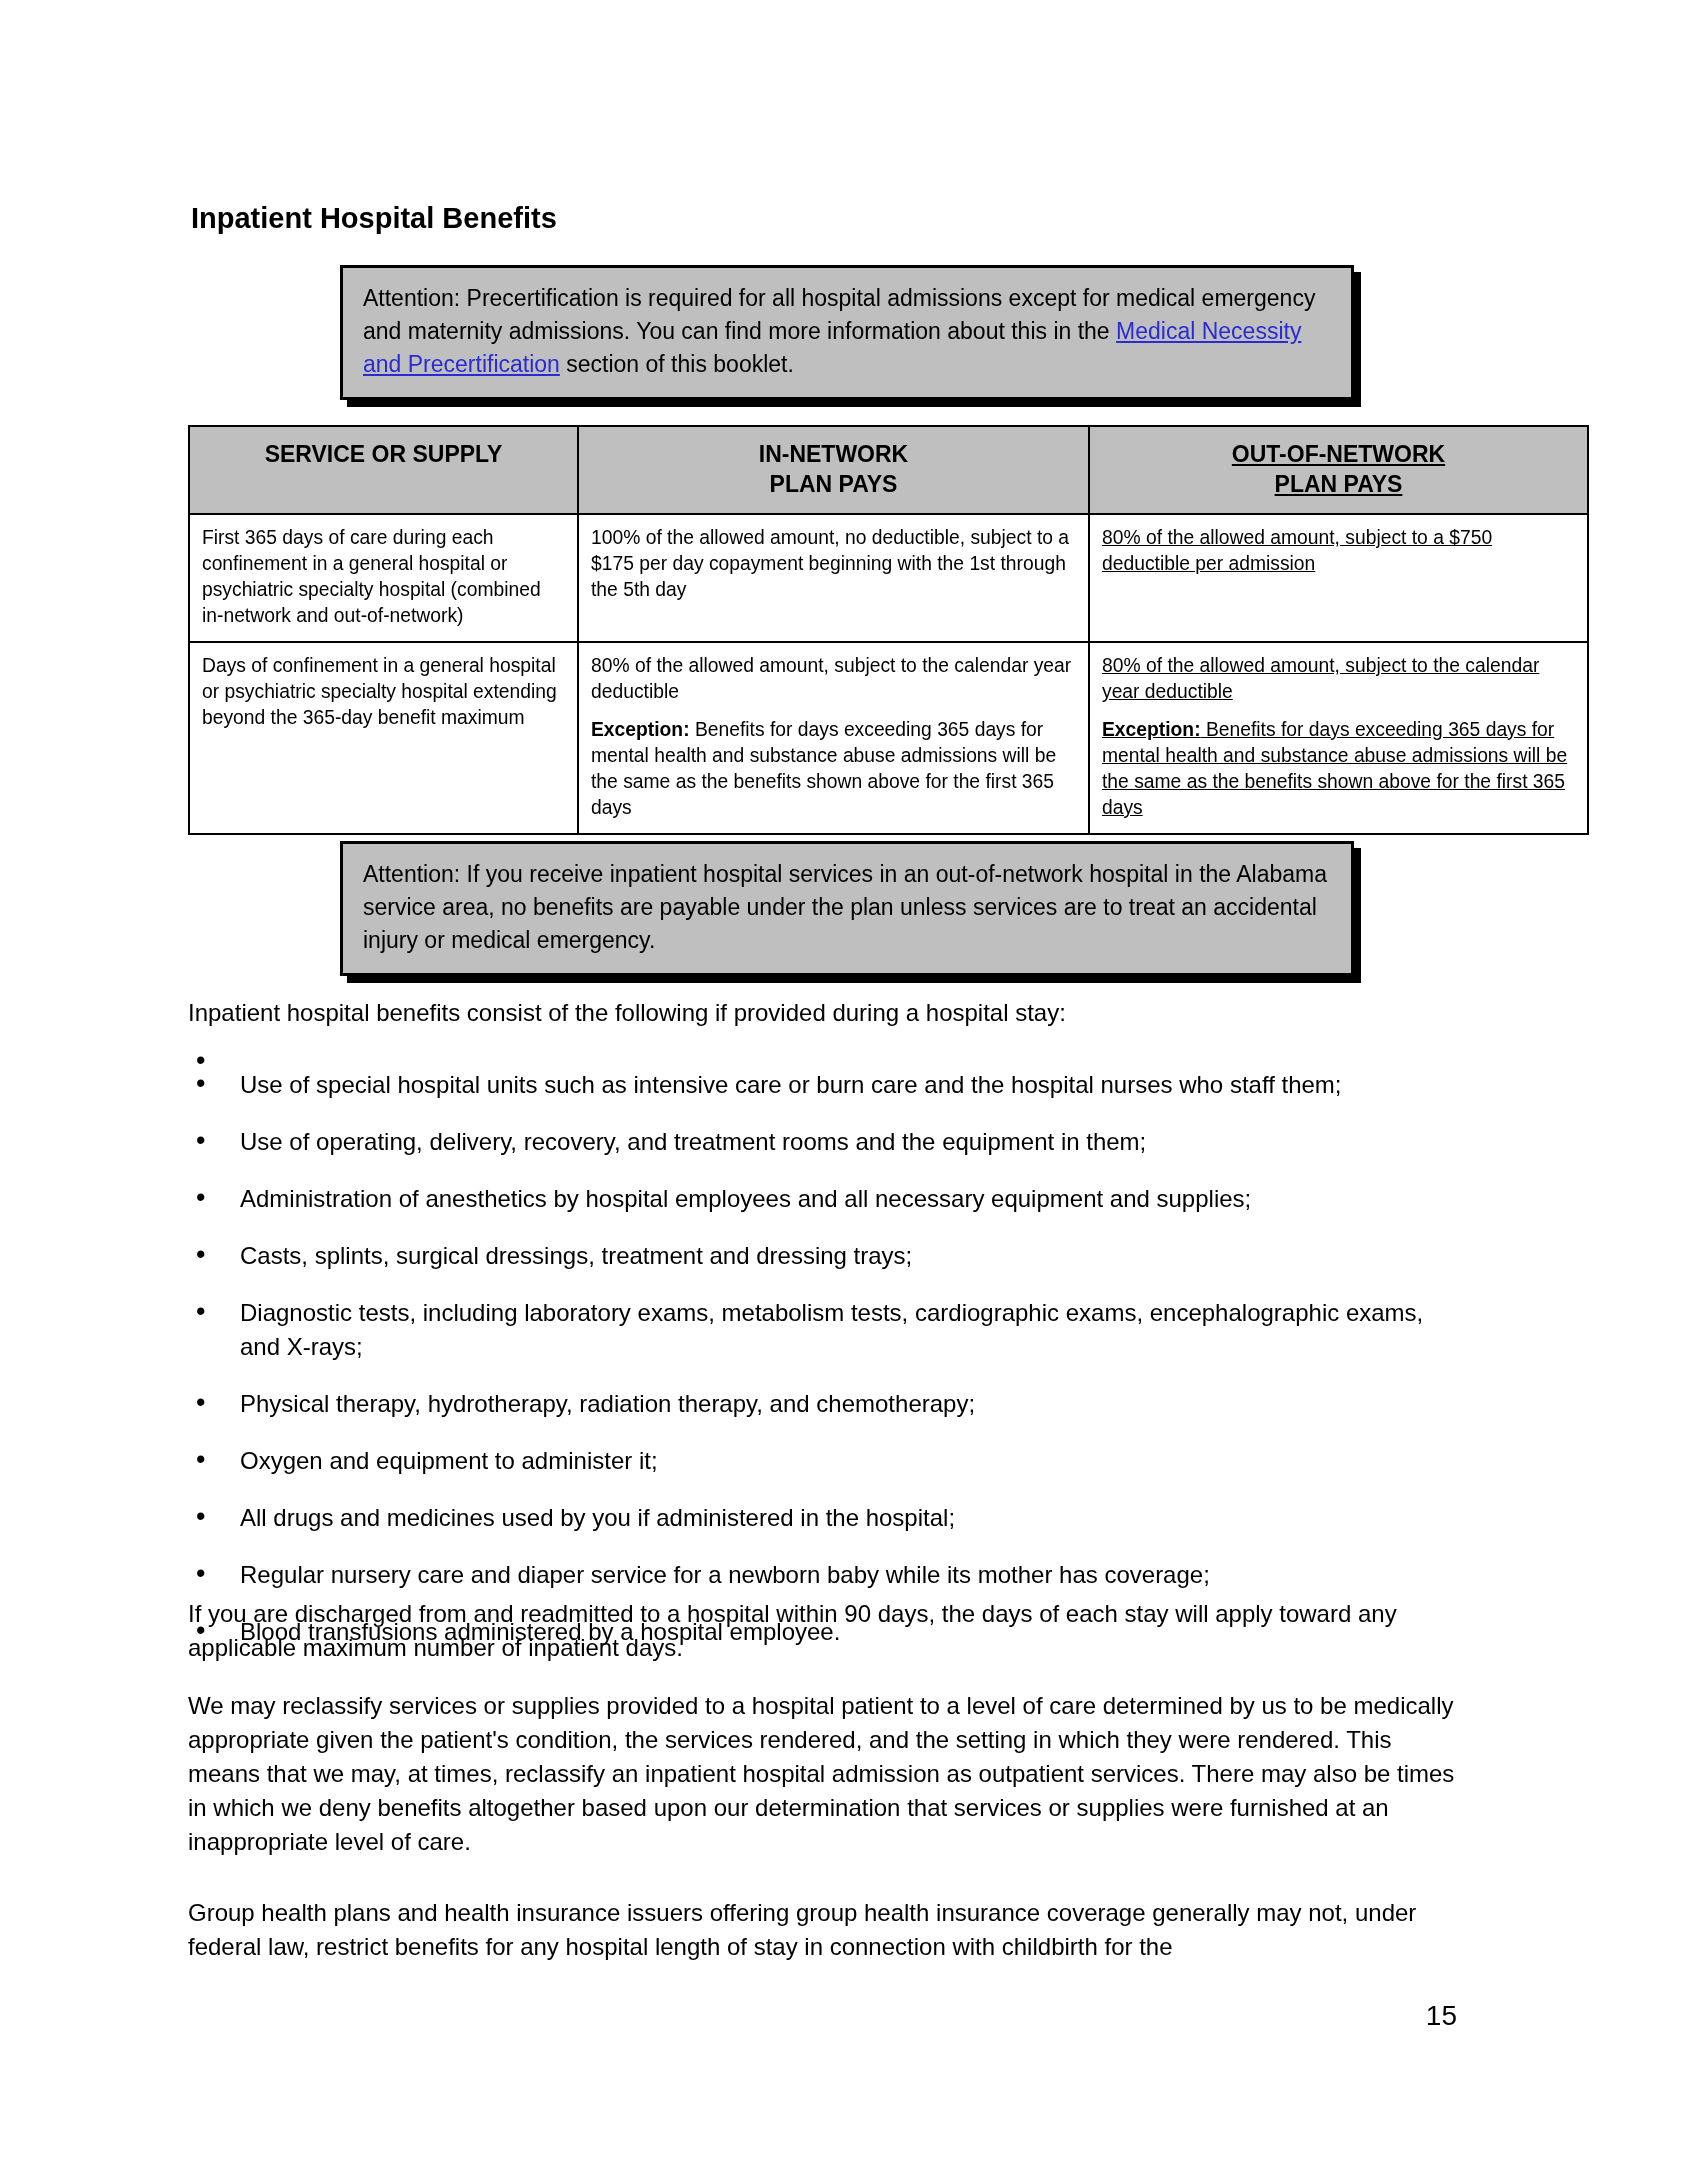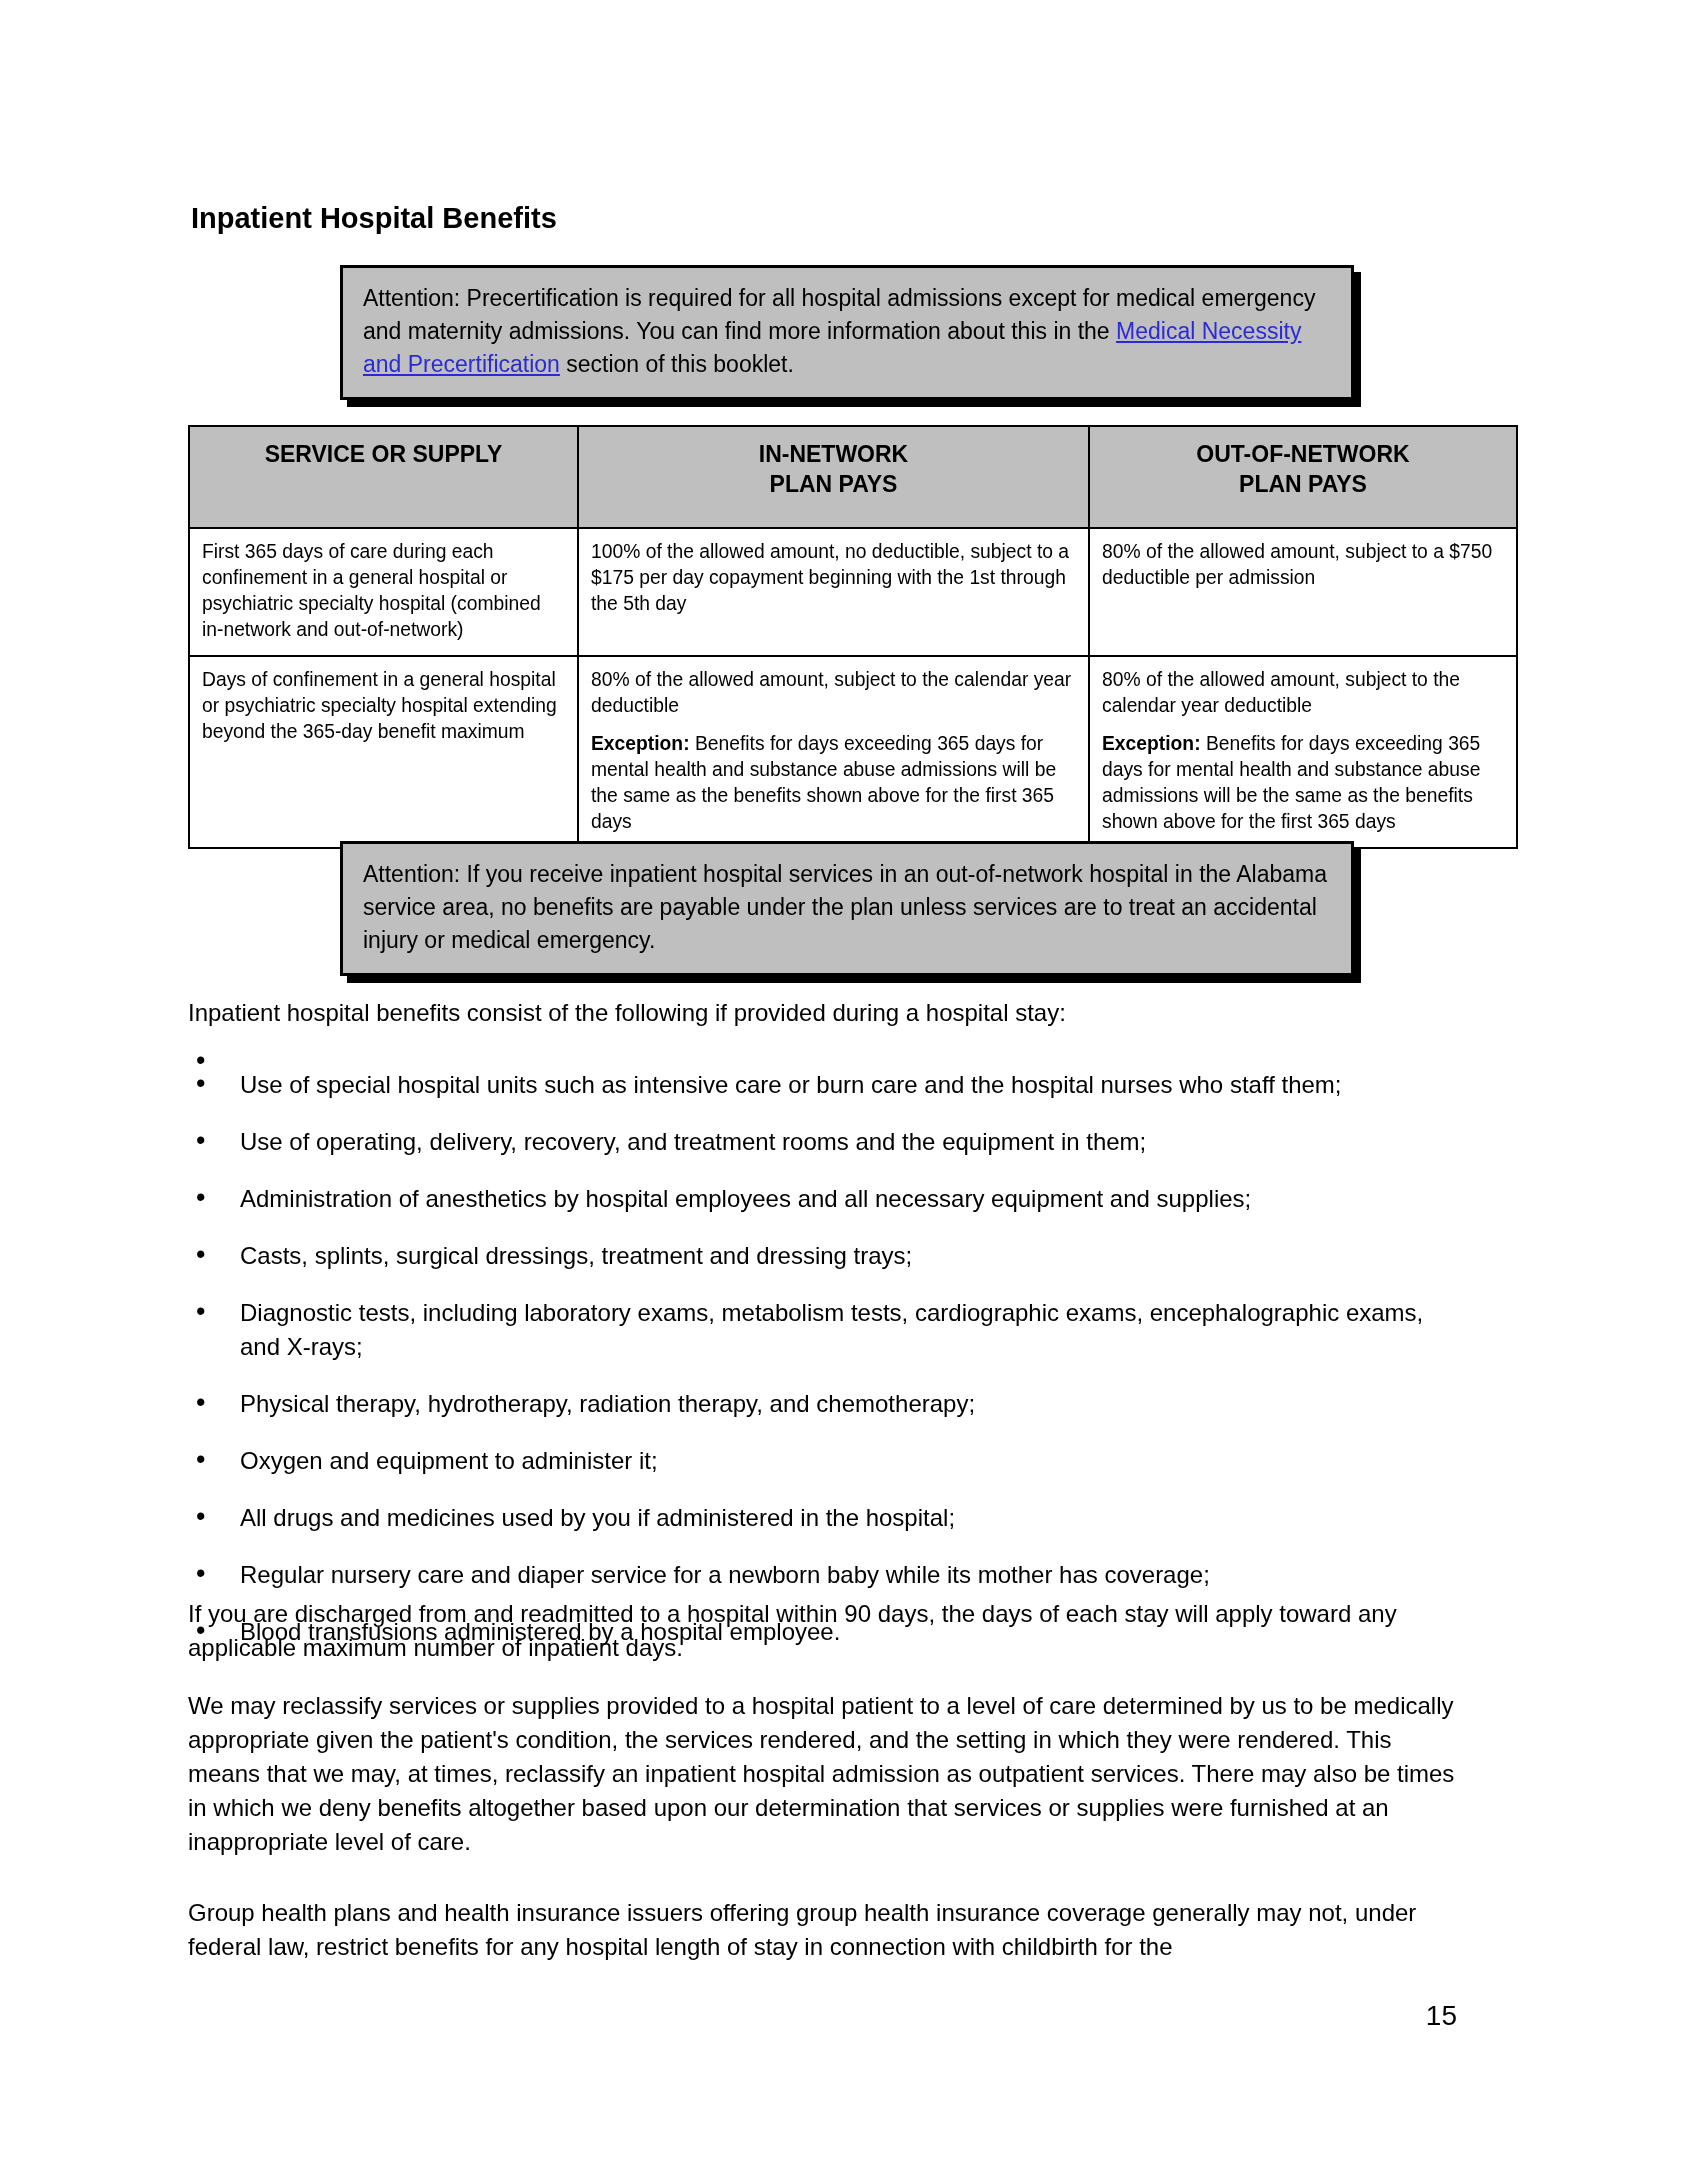--- a/index.html
+++ b/index.html
@@ -80,42 +80,42 @@
   .benefits-table td {
     border: 2px solid #000000;
     vertical-align: top;
     box-sizing: border-box;
   }
   .benefits-table th {
     background: #bfbfbf;
     font-size: 23px;
     font-weight: bold;
     text-align: center;
-    padding: 12px 6px 28px 6px;
+    padding: 12px 6px 14px 6px;
     line-height: 30px;
   }
   .benefits-table td {
     background: #ffffff;
     font-size: 19.3px;
     line-height: 26px;
     padding: 10px 12px 12px 12px;
   }
   .benefits-table td p {
     margin: 0 0 12px 0;
   }
   .benefits-table td p:last-child {
     margin-bottom: 0;
   }
   .exception-label {
     font-weight: bold;
     margin-top: 16px;
   }
   .col-service { width: 389px; }
   .col-in      { width: 511px; }
-  .col-out     { width: 428px; }
+  .col-out     { width: 499px; text-decoration: underline; }
 
   
   .body-block {
     position: absolute;
     left: 188px;
     width: 1270px;
     font-size: 24px;
     line-height: 34px;
   }
   .body-block p {

